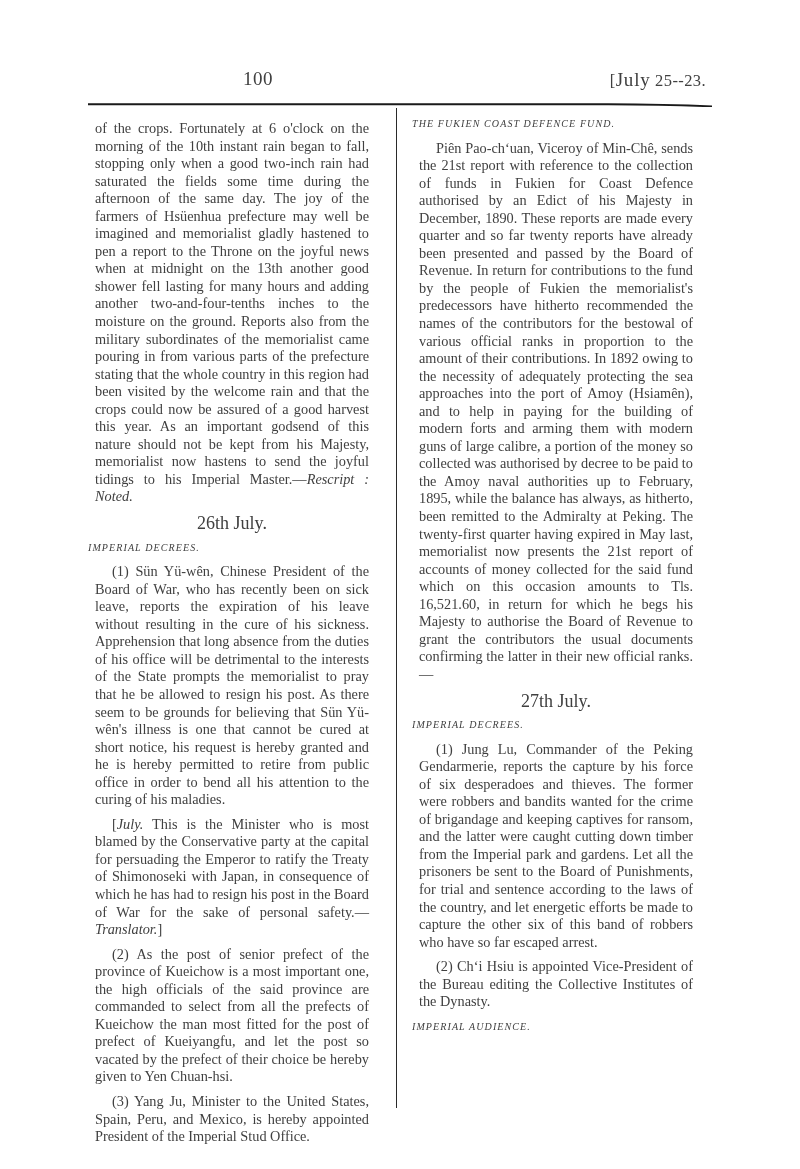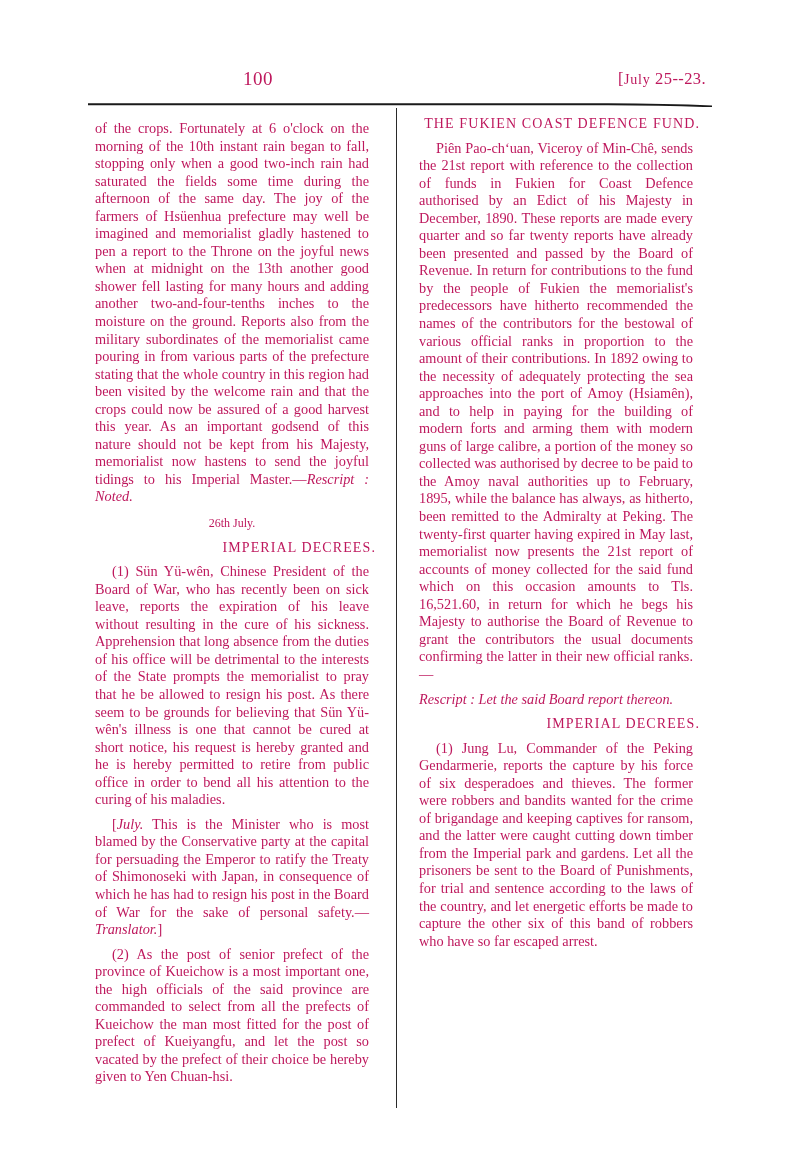--- a/index.html
+++ b/index.html
@@ -7,21 +7,21 @@
     padding: 0;
     background: #ffffff;
   }
   .page {
     position: relative;
     width: 800px;
     height: 1169px;
     background: #ffffff;
     overflow: hidden;
     font-family: "Liberation Serif", "DejaVu Serif", serif;
-    color: #be185d;
+    color: #404040;
   }
 
   
   .running-head {
     position: absolute;
     left: 88px;
     top: 68px;
     width: 624px;
     height: 24px;
   }
@@ -36,21 +36,21 @@
   }
   .head-date {
     position: absolute;
     right: 6px;
     top: 1px;
     font-size: 16.5px;
     letter-spacing: 0.4px;
     white-space: nowrap;
   }
   .head-date .sc {
-    font-size: 14px;
+    font-size: 19px;
     letter-spacing: 0.8px;
   }
 
   
   .head-rule {
     position: absolute;
     left: 88px;
     top: 103px;
     width: 624px;
     height: 3px;
@@ -84,30 +84,31 @@
 
   p.para {
     margin: 7px;
     text-indent: 17px;
   }
   p.para.noindent { text-indent: 0; }
 
   .date-head {
     margin: 9px 0 6px 0;
     text-align: center;
-    font-size: 12px;
+    font-size: 18px;
     text-indent: 0;
   }
   .section-head {
     margin: 2px 0 2px 0;
-    text-align: right;
-    font-size: 14px;
+    text-align: left;
+    font-size: 10px;
     letter-spacing: 1.1px;
     text-indent: 0;
     text-transform: uppercase;
+    font-style: italic;
   }
   .section-head.tight { margin-top: 1px; }
   .it { font-style: italic; }
 </style>
 </head>
 <body>
 
 <div class="page">
 
   <div class="running-head">
@@ -131,33 +132,35 @@
     <p class="date-head">26th July.</p>
 
     <p class="section-head">IMPERIAL DECREES.</p>
 
     <p class="para">(1) Sün Yü-wên, Chinese President of the Board of War, who has recently been on sick leave, reports the expiration of his leave without resulting in the cure of his sickness.  Apprehension that long absence from the duties of his office will be detrimental to the interests of the State prompts the memorialist to pray that he be allowed to resign his post.  As there seem to be grounds for believing that Sün Yü-wên's illness is one that cannot be cured at short notice, his request is hereby granted and he is hereby permitted to retire from public office in order to bend all his attention to the curing of his maladies.</p>
 
     <p class="para"><span>[</span><span class="it">July.</span><span>  This is the Minister who is most blamed by the Conservative party at the capital for persuading the Emperor to ratify the Treaty of Shimonoseki with Japan, in consequence of which he has had to resign his post in the Board of War for the sake of personal safety.—</span><span class="it">Translator.</span><span>]</span></p>
 
     <p class="para">(2) As the post of senior prefect of the province of Kueichow is a most important one, the high officials of the said province are commanded to select from all the prefects of Kueichow the man most fitted for the post of prefect of Kueiyangfu, and let the post so vacated by the prefect of their choice be hereby given to Yen Chuan-hsi.</p>
 
+    <p class="para">(3) Yang Ju, Minister to the United States, Spain, Peru, and Mexico, is hereby appointed President of the Imperial Stud Office.</p>
   </div>
 
   <div class="col col-right">
 
     <p class="section-head">THE FUKIEN COAST DEFENCE FUND.</p>
 
     <p class="para"><span>Piên Pao-ch‘uan, Viceroy of Min-Chê, sends the 21st report with reference to the collection of funds in Fukien for Coast Defence authorised by an Edict of his Majesty in December, 1890.  These reports are made every quarter and so far twenty reports have already been presented and passed by the Board of Revenue.  In return for contributions to the fund by the people of Fukien the memorialist's predecessors have hitherto recommended the names of the contributors for the bestowal of various official ranks in proportion to the amount of their contributions.  In 1892 owing to the necessity of adequately protecting the sea approaches into the port of Amoy (Hsiamên), and to help in paying for the building of modern forts and arming them with modern guns of large calibre, a portion of the money so collected was authorised by decree to be paid to the Amoy naval authorities up to February, 1895, while the balance has always, as hitherto, been remitted to the Admiralty at Peking.  The twenty-first quarter having expired in May last, memorialist now presents the 21st report of accounts of money collected for the said fund which on this occasion amounts to Tls.  16,521.60, in return for which he begs his Majesty to authorise the Board of Revenue to grant the contributors the usual documents confirming the latter in their new official ranks.—</span></p>
 
-    <p class="para noindent"><span class="it">Rescript :</span>
-      <span class="it">Let the said Board report thereon.</span></p>
 
+    <p class="date-head">27th July.</p>
 
     <p class="section-head tight">IMPERIAL DECREES.</p>
 
     <p class="para">(1) Jung Lu, Commander of the Peking Gendarmerie, reports the capture by his force of six desperadoes and thieves.  The former were robbers and bandits wanted for the crime of brigandage and keeping captives for ransom, and the latter were caught cutting down timber from the Imperial park and gardens.  Let all the prisoners be sent to the Board of Punishments, for trial and sentence according to the laws of the country, and let energetic efforts be made to capture the other six of this band of robbers who have so far escaped arrest.</p>
 
+    <p class="para">(2) Ch‘i Hsiu is appointed Vice-President of the Bureau editing the Collective Institutes of the Dynasty.</p>
 
+    <p class="section-head">IMPERIAL AUDIENCE.</p>
 
   </div>
 
 </div>
 
 </body></html>

